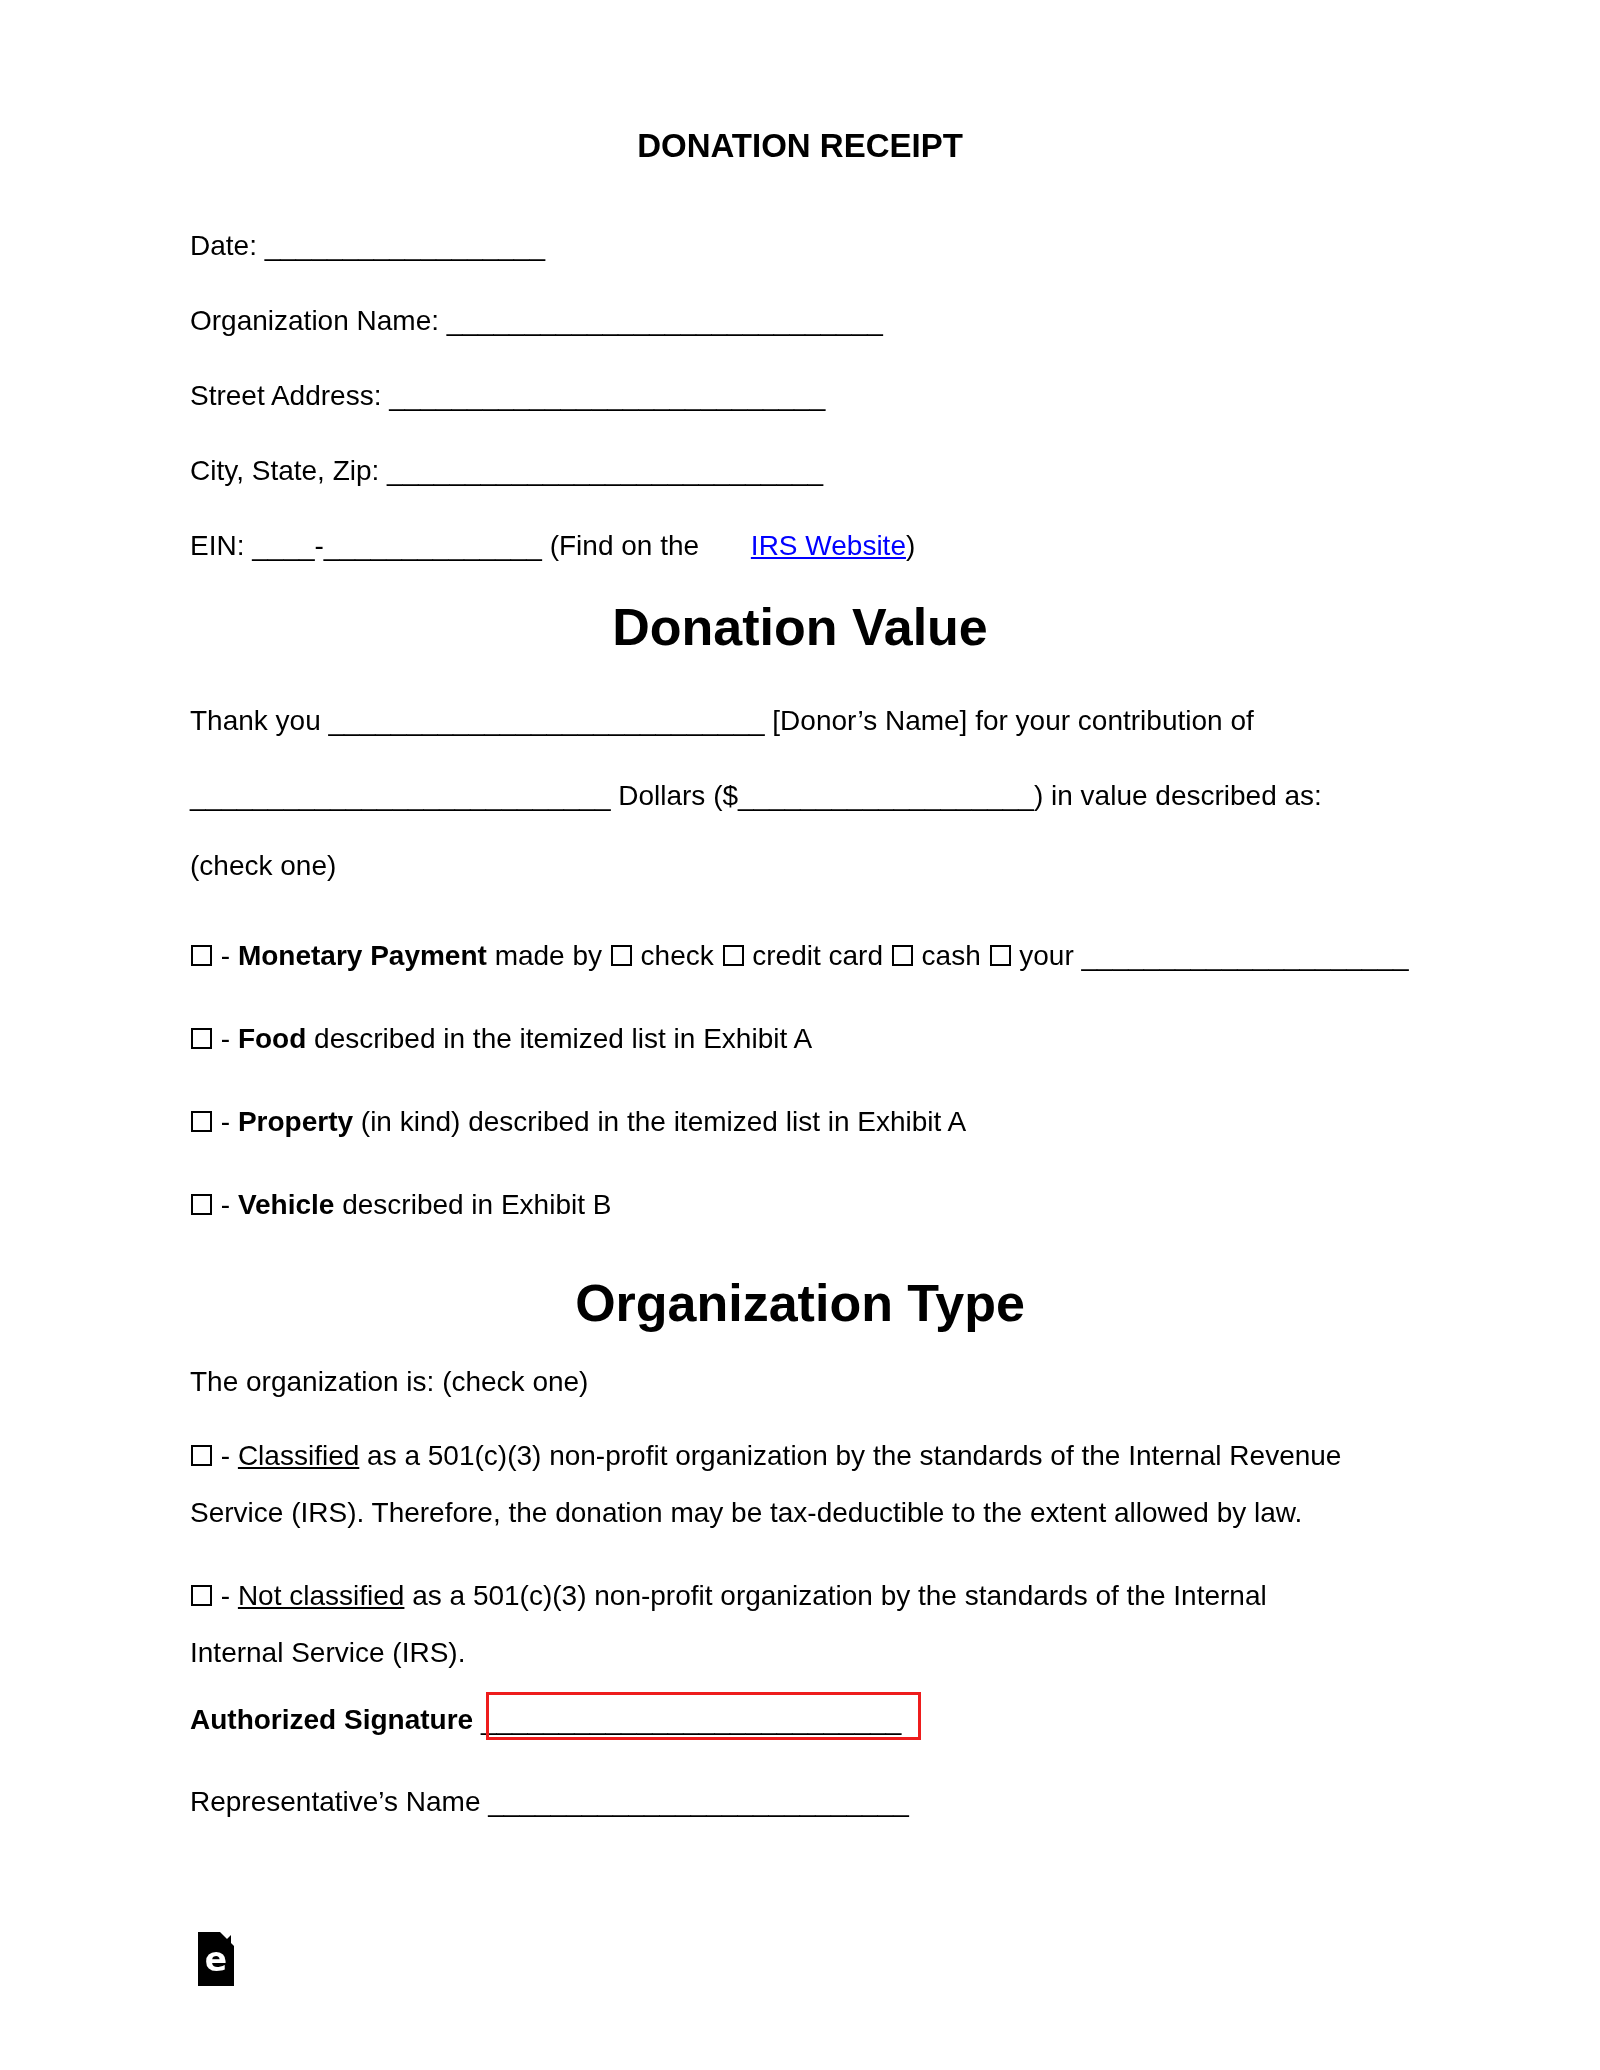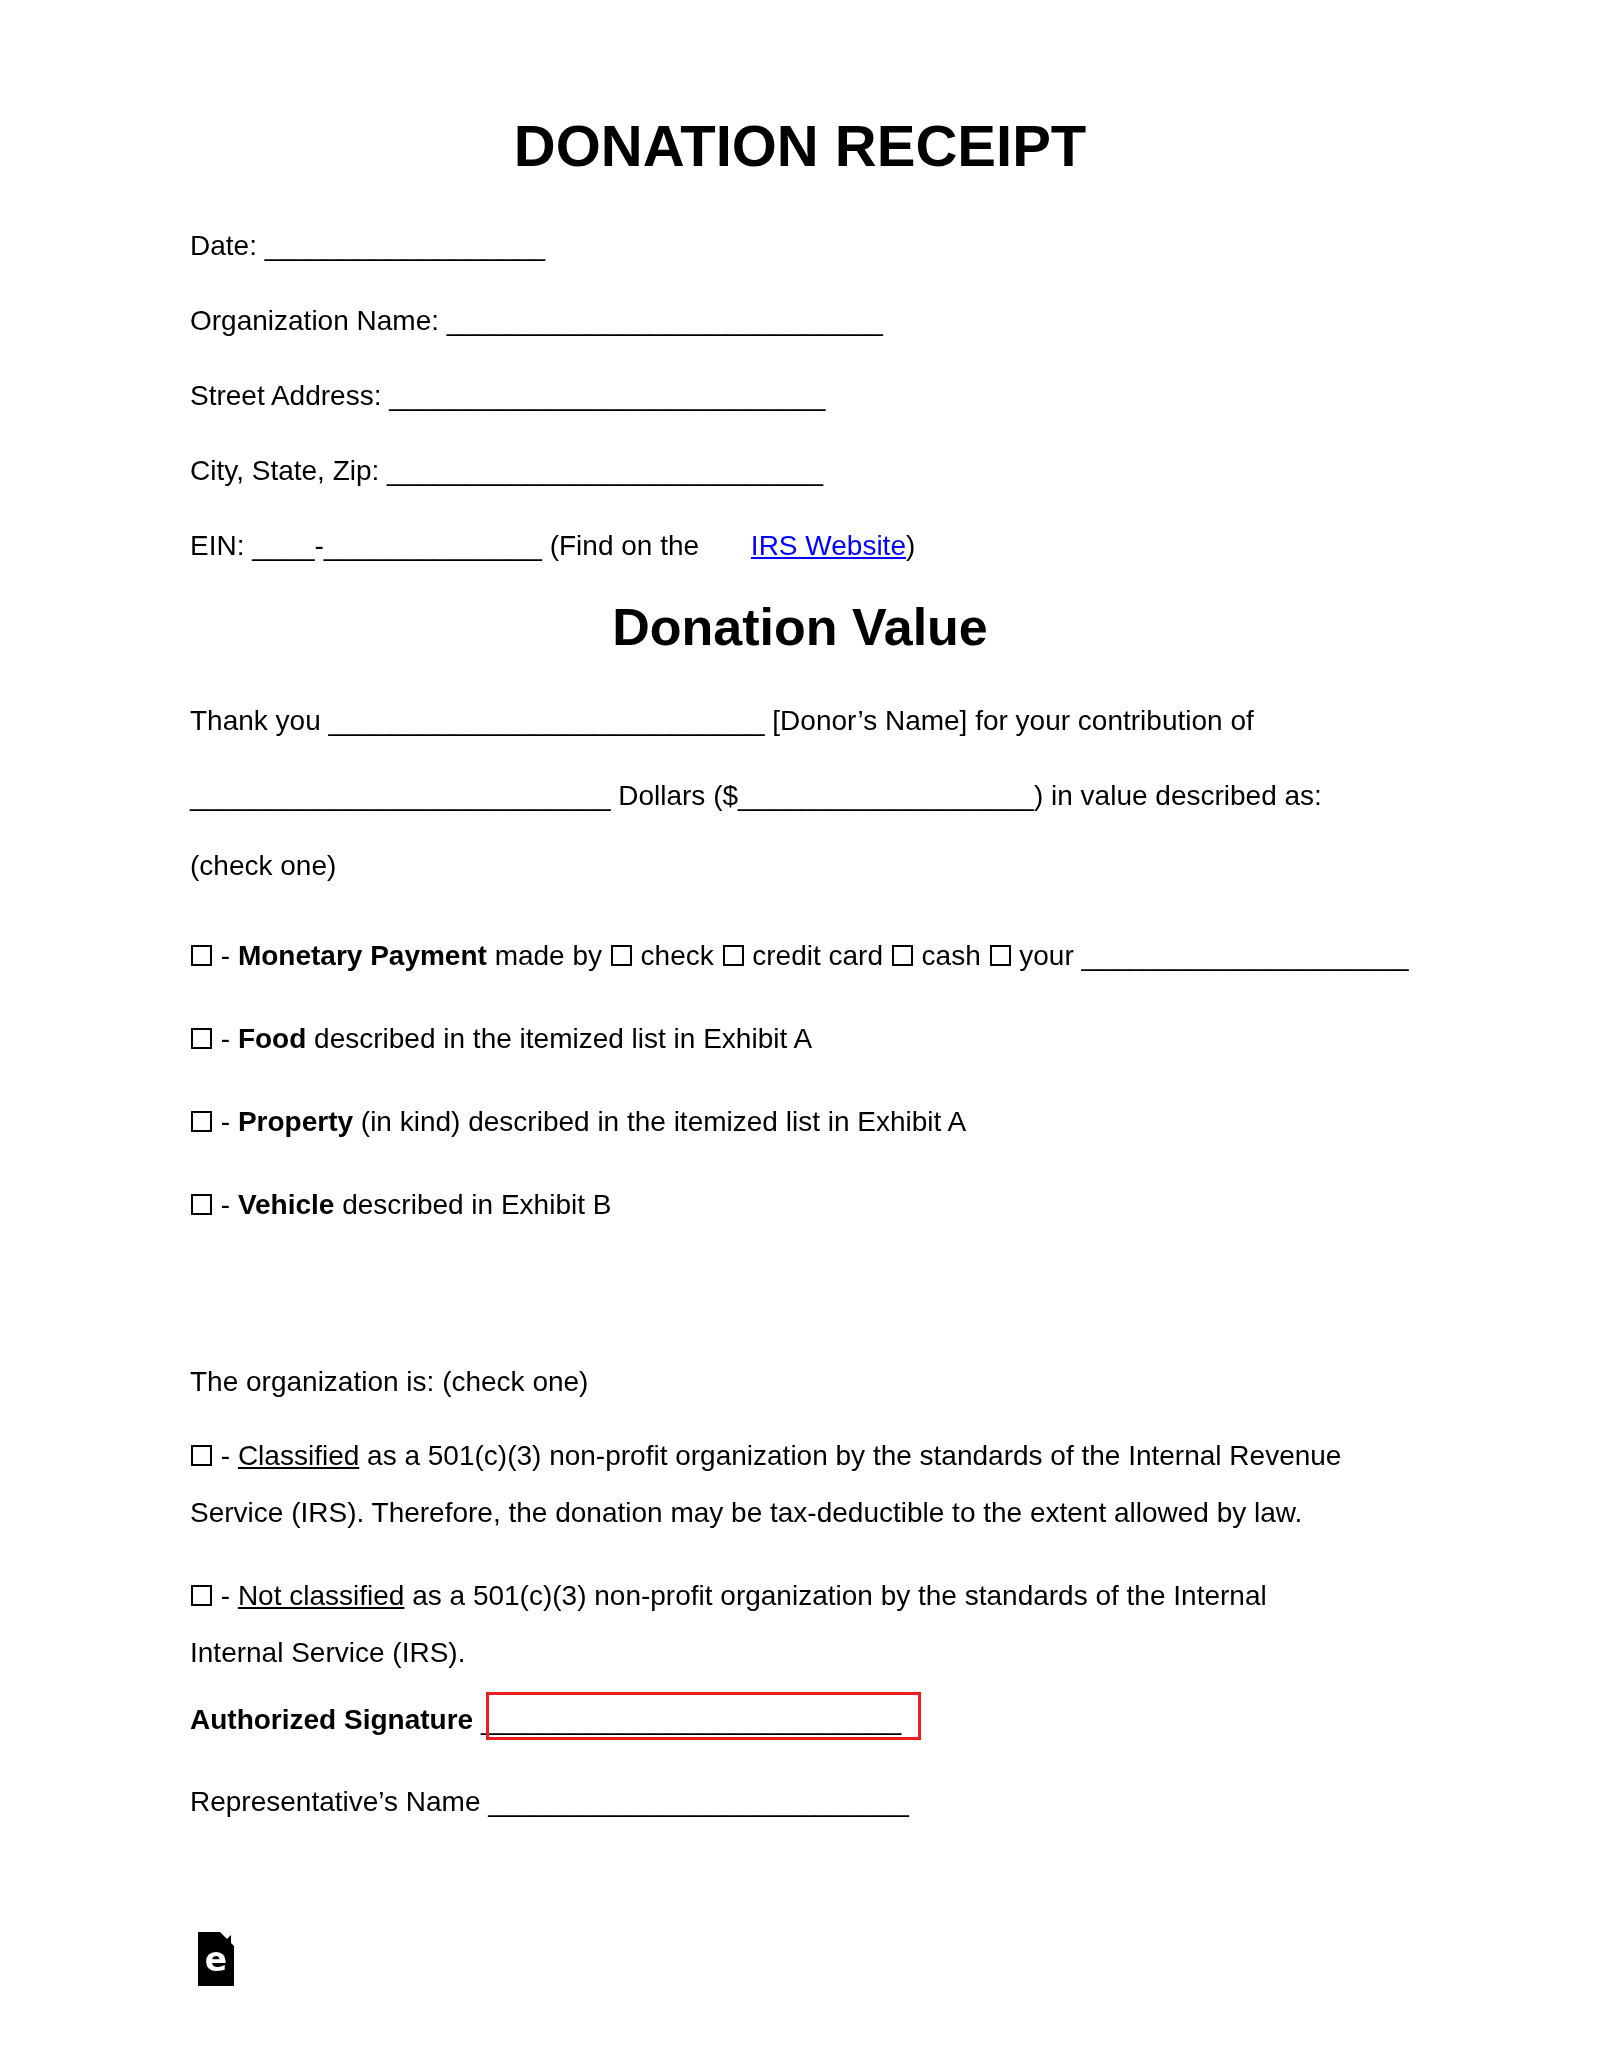--- a/index.html
+++ b/index.html
@@ -14,21 +14,21 @@
   }
   .line{
     position:absolute;
     left:190px;
     font-size:28px;
     line-height:36px;
     white-space:nowrap;
     text-align:right;
   }
   .center{left:0;width:1600px;text-align:center;}
-  .title{font-size:58px;font-weight:bold;line-height:56px;}
+  .title{font-size:33px;font-weight:bold;line-height:56px;}
   .h2{font-size:52px;font-weight:bold;line-height:48px;}
   .b{font-weight:bold;}
   .u{text-decoration:underline;}
   .link{color:#0000ff;text-decoration:underline;cursor:pointer;margin-left:44px;}
   .cb{
     display:inline-block;
     width:17px;height:17px;
     border:2px solid #000;
     vertical-align:-1px;
     background:#fff;
@@ -116,20 +116,21 @@
   </div>
 
   <div class="line" style="top:1104px">
     <span class="cb"></span><span> - </span><span class="b">Property</span><span> (in kind) described in the itemized list in Exhibit A</span>
   </div>
 
   <div class="line" style="top:1187px">
     <span class="cb"></span><span> - </span><span class="b">Vehicle</span><span> described in Exhibit B</span>
   </div>
 
+  <div class="line center h2" style="top:1279px">Organization Type</div>
 
   <div class="line" style="top:1364px">The organization is: (check one)</div>
 
   <div class="line" style="top:1438px">
     <span class="cb"></span><span> - </span><span class="u">Classified</span><span> as a 501(c)(3) non-profit organization by the standards of the Internal Revenue</span>
   </div>
 
   <div class="line" style="top:1495px">Service (IRS). Therefore, the donation may be tax-deductible to the extent allowed by law.</div>
 
   <div class="line" style="top:1578px">

